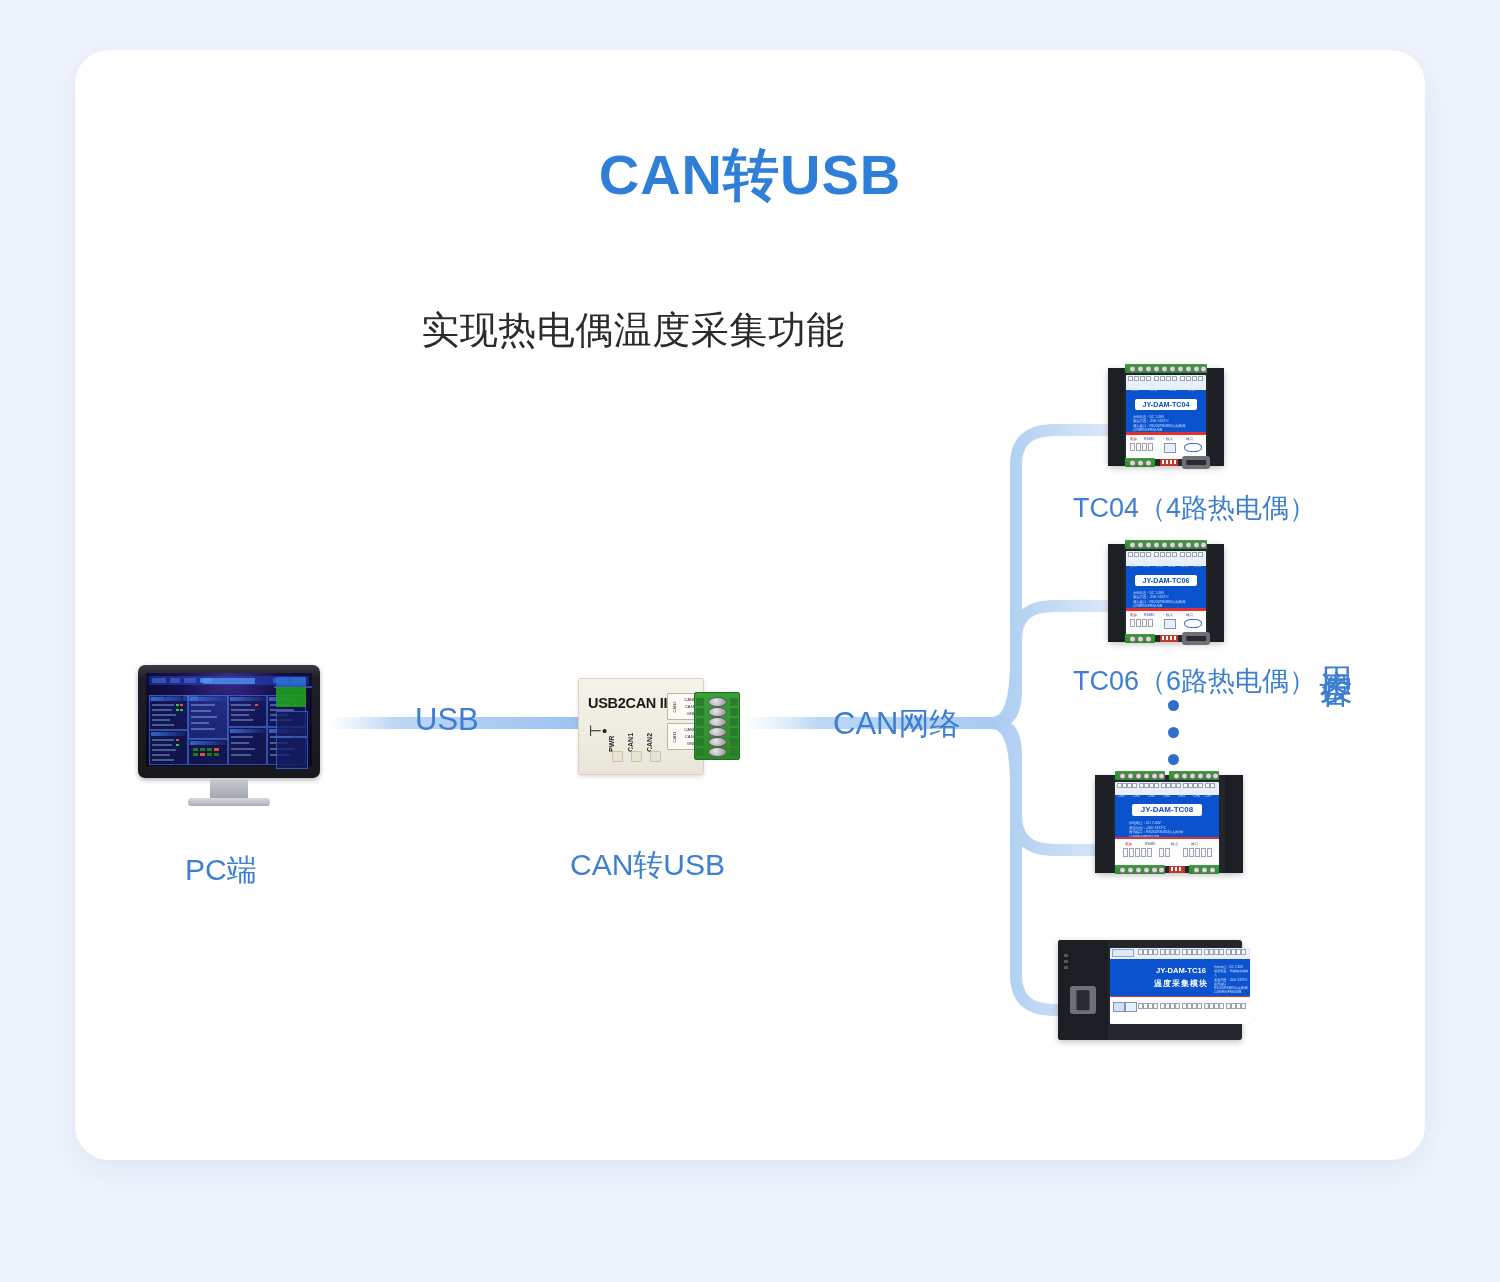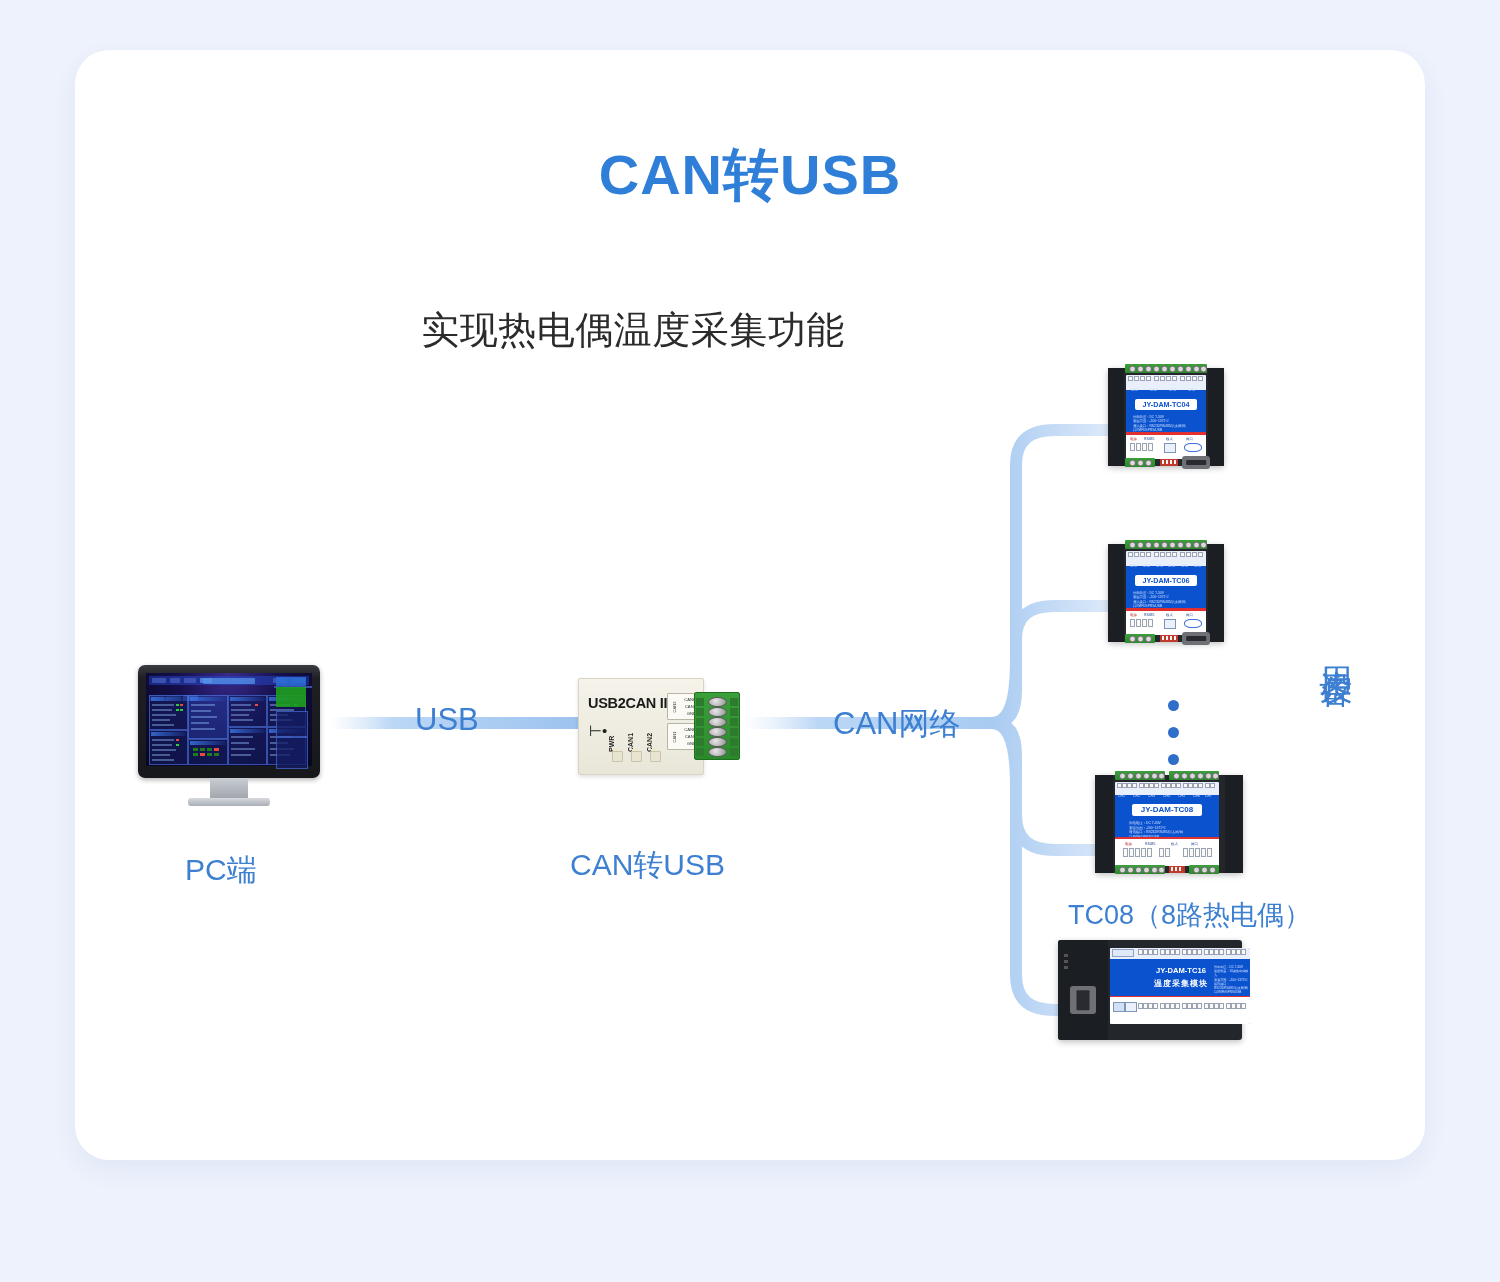--- a/index.html
+++ b/index.html
@@ -403,20 +403,21 @@
     <div class="dip" style="left:52px;top:91px;width:18px;height:7px;">
       <i style="left:2px"></i>
         <i style="left:6px"></i>
         <i style="left:10px"></i>
         <i style="left:14px"></i>
     </div>
     <div class="dsub" style="left:74px;top:88px;width:28px;height:13px;border-radius:3px;">
         <b></b>
       </div>
   </div>
+  <div class="cap" style="left:1073px;top:490px;">TC04（4路热电偶）</div>
 
   <div class="mod" style="left:1108px;top:544px;width:116px;height:98px;">
     <div class="frame"></div>
     <div class="ear" style="left:0;top:0;"></div>
     <div class="ear" style="right:0;top:0;"></div>
     <div class="grn" style="left:17px;top:-4px;width:82px;height:9px;">
       <i style="left:4px"></i>
         <i style="left:12px"></i>
         <i style="left:20px"></i>
         <i style="left:28px"></i>
@@ -481,20 +482,21 @@
     <div class="dip" style="left:52px;top:91px;width:18px;height:7px;">
       <i style="left:2px"></i>
         <i style="left:6px"></i>
         <i style="left:10px"></i>
         <i style="left:14px"></i>
     </div>
     <div class="dsub" style="left:74px;top:88px;width:28px;height:13px;border-radius:3px;">
         <b></b>
       </div>
   </div>
+  <div class="cap" style="left:1073px;top:663px;">TC06（6路热电偶）</div>
 
   <div class="dots">
       <i></i>
       <i></i>
       <i></i>
     </div>
 
   <div class="mod" style="left:1095px;top:775px;width:148px;height:98px;">
     <div class="frame"></div>
     <div class="ear" style="left:0;top:0;width:18px;"></div>
@@ -590,21 +592,20 @@
       <i style="left:2px"></i>
         <i style="left:6px"></i>
         <i style="left:10px"></i>
     </div>
     <div class="grn" style="left:94px;top:90px;width:30px;height:9px;">
       <i style="left:4px"></i>
         <i style="left:12px"></i>
         <i style="left:20px"></i>
     </div>
   </div>
-  <div class="cap" style="left:1068px;top:897px;">TC08（8路热电偶）</div>
 
   <div class="mod" style="left:1058px;top:940px;width:184px;height:100px;">
     <div class="frame" style="border-radius:3px;"></div>
     <div style="position:absolute;left:0;top:0;width:50px;height:100%;background:#1b1e22;border-radius:3px 0 0 3px;"></div>
     <div class="face" style="left:52px;top:8px;width:140px;height:76px;">
       <div class="white-top" style="height:14%"></div>
       <div class="termrow" style="left:28px;top:1px;width:110px;height:6px;">
         <s style="left:0"></s>
           <s style="left:5px"></s>
           <s style="left:10px"></s>

